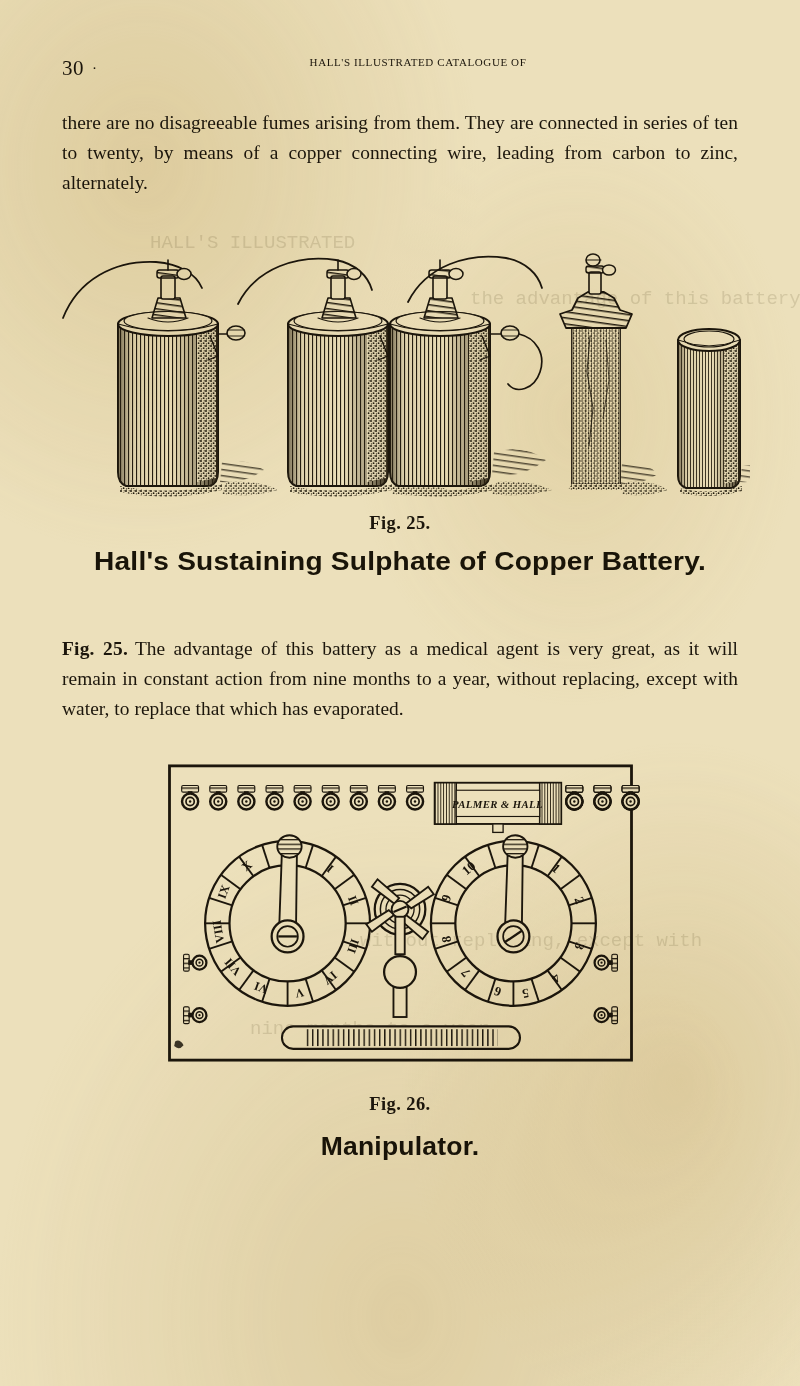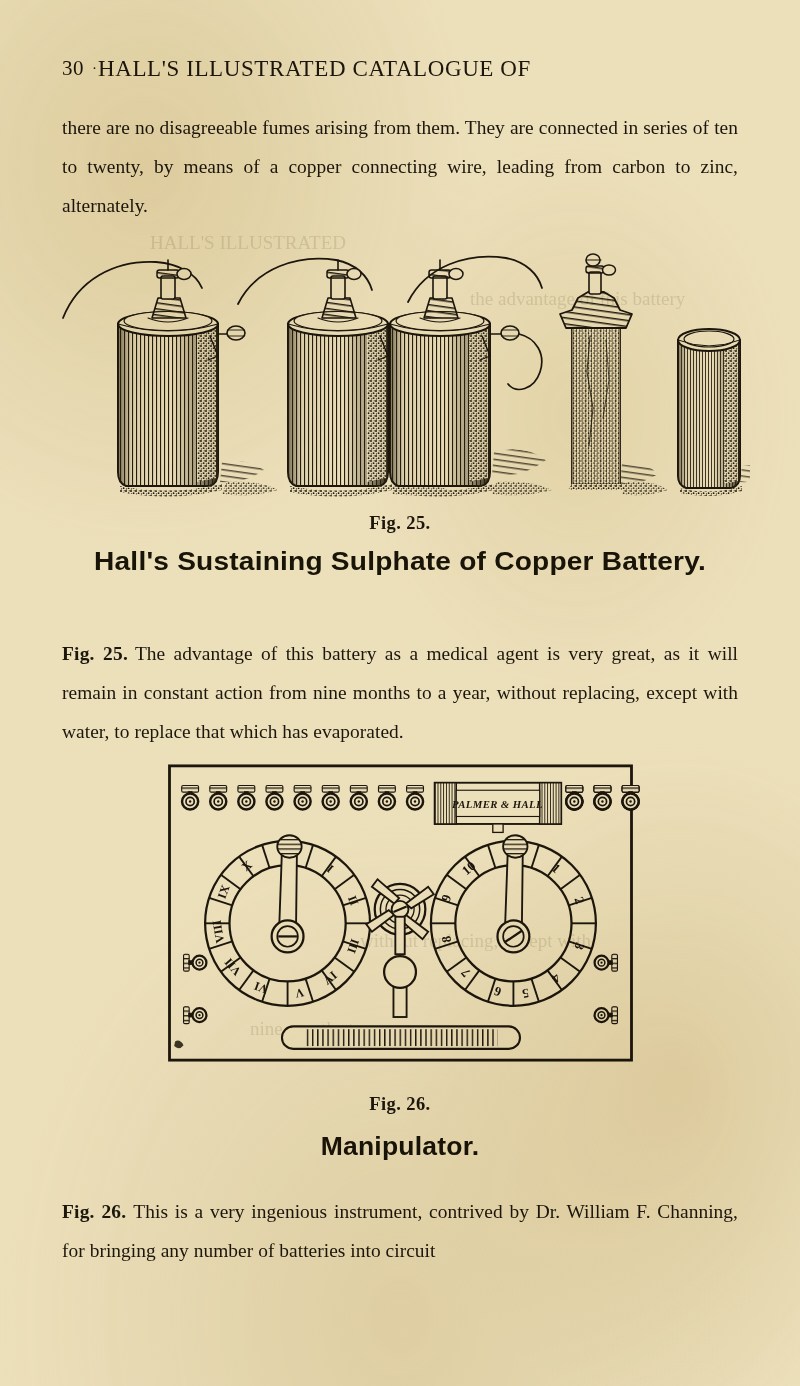--- a/index.html
+++ b/index.html
@@ -30,21 +30,21 @@
       radial-gradient(ellipse 40% 30% at 72% 30%, rgba(222,206,164,.35), rgba(222,206,164,0) 70%);
     z-index: 40;
     mix-blend-mode: multiply;
     opacity: .85;
   }
   .bleed {
     position: absolute;
     pointer-events: none;
     z-index: 1;
     color: rgba(90,74,40,0.16);
-    font-family: Liberation Serif, serif;
+    font-family: Liberation Mono, monospace;
     white-space: nowrap;
   }
 
   
   .runhead {
     position: absolute;
     left: 62px;
     top: 56px;
     width: 676px;
     z-index: 10;
@@ -55,32 +55,33 @@
     top: 0;
     font-size: 21px;
     letter-spacing: .5px;
   }
   .runhead .folio .dot {
     font-size: 15px;
     padding-left: 8px;
     vertical-align: 2px;
   }
   .runhead .title {
-    font-size: 23px;
+    text-align: center;
+    font-size: 11px;
     letter-spacing: .6px;
     padding-left: 36px;
   }
 
   
   .para {
     position: absolute;
     left: 62px;
     width: 676px;
     font-size: 19.4px;
-    line-height: 39px;
+    line-height: 30px;
     text-align: justify;
     z-index: 10;
     letter-spacing: .05px;
   }
   .para.p1 { top: 108px; }
   .para.p2 { top: 605px; margin-top: 29px; }
   .para.p3 { top: 1192px; }
   .para .lead {
     font-weight: bold;
     letter-spacing: .2px;
@@ -532,17 +533,14 @@
         <rect x="146" y="283" width="206" height="18" fill="url(#barRib)" stroke="none"></rect>
       </g>
 
       <path d="M8 296 q5 -3 9 4 q-5 6 -10 1 Z" fill="#1c160c" opacity=".85"></path>
     </svg>
   </div>
 
   <div class="figcap c26">Fig. 26.</div>
   <div class="gothic h26">Manipulator.</div>
 
-  <div class="para p3">
-    <span class="lead">Fig. 26.</span><span class="gap"></span><span>This is a very ingenious instrument, contrived by Dr. William F. Channing, for bringing any number of batteries into circuit</span>
-  </div>
 
 </div>
 
 </body></html>

